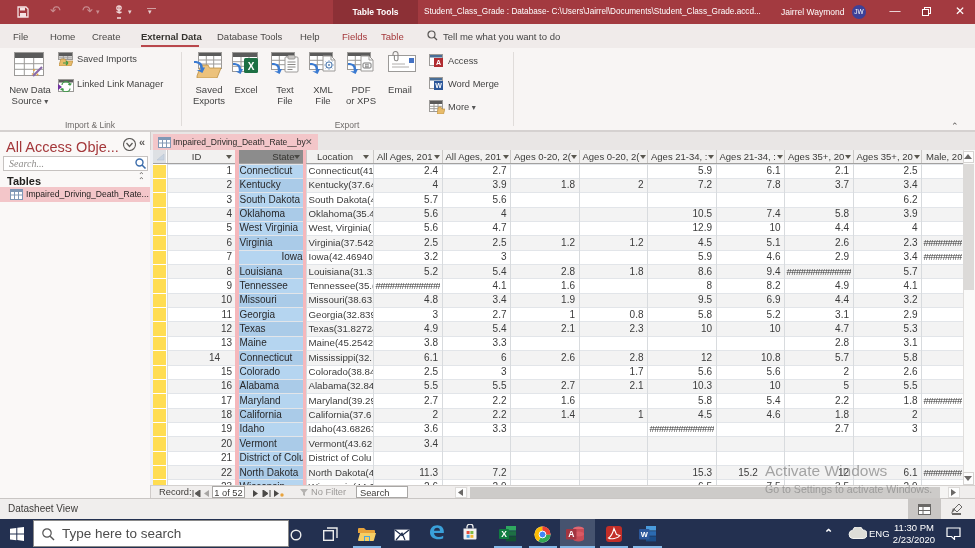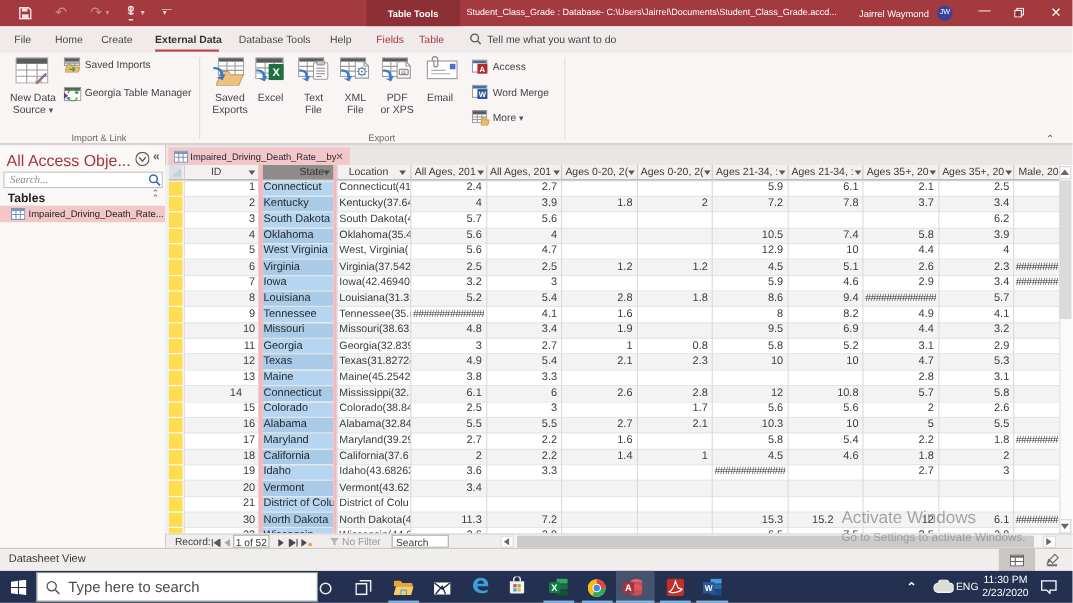--- a/index.html
+++ b/index.html
@@ -120,21 +120,21 @@
     <path d="M0 8 L2 2 H6 L7 4 H14 L12 9 H0 Z" fill="#e8bb6a" stroke="#b98d3e" stroke-width="0.7"></path>
     <path d="M4 6 h5 M9 6 l-2 -2 M9 6 l-2 2" stroke="#3f9948" stroke-width="1.2" fill="none"></path>
   </svg>
 <div class="smlabel" style="left:77px;top:54px">Saved Imports</div>
 <svg class="abs" style="left:58px;top:79px" width="16" height="13" viewBox="0 0 16 13">
     <rect x="0.5" y="0.5" width="15" height="12" fill="#fff" stroke="#9c9a98"></rect>
     <rect x="1" y="1" width="14" height="2.5" fill="#5b5b5b"></rect>
     <path d="M4 6 a4 3.4 0 0 1 8 0 M12 6 l1.3-1.6 M12 6 l-1.8-1 M12 9.5 a4 3.4 0 0 1 -8 0 M4 9.5 l-1.3 1.6 M4 9.5 l1.8 1" stroke="#3f9948" stroke-width="1.2" fill="none"></path>
     <path d="M0 5 L4 8 L0 11 Z" fill="#7030a0"></path>
   </svg>
-<div class="smlabel" style="left:77px;top:79px">Georgia Table Manager</div>
+<div class="smlabel" style="left:77px;top:79px">Linked Link Manager</div>
 <div class="grplabel" style="left:40px;width:100px">Import &amp; Link</div>
 <div class="rsep" style="left:181px"></div>
 <svg class="abs" style="left:198px;top:52px" width="24" height="17" viewBox="0 0 24 17">
     <rect x="0.5" y="0.5" width="23" height="16" fill="#fff" stroke="#9c9a98"></rect>
     <rect x="1" y="1" width="22" height="3" fill="#5b5b5b"></rect>
     <line x1="8.3" y1="4" x2="8.3" y2="16" stroke="#9c9a98" stroke-width="1"></line>
     <line x1="15.7" y1="4" x2="15.7" y2="16" stroke="#9c9a98" stroke-width="1"></line>
     <line x1="1" y1="8.0" x2="23" y2="8.0" stroke="#9c9a98" stroke-width="1"></line>
     <line x1="1" y1="12.0" x2="23" y2="12.0" stroke="#9c9a98" stroke-width="1"></line>
   </svg>
@@ -493,21 +493,21 @@
     <div class="abs" style="left:220px;top:85.80px;width:67px;height:14.36px;line-height:14.36px;font-size:10px;color:#3b3b3b;text-align:right;padding-right:2px;white-space:nowrap;overflow:hidden">2.5</div>
     <div class="abs" style="left:288.5px;top:85.80px;width:67px;height:14.36px;line-height:14.36px;font-size:10px;color:#3b3b3b;text-align:right;padding-right:2px;white-space:nowrap;overflow:hidden">2.5</div>
     <div class="abs" style="left:357px;top:85.80px;width:67px;height:14.36px;line-height:14.36px;font-size:10px;color:#3b3b3b;text-align:right;padding-right:2px;white-space:nowrap;overflow:hidden">1.2</div>
     <div class="abs" style="left:425.5px;top:85.80px;width:67px;height:14.36px;line-height:14.36px;font-size:10px;color:#3b3b3b;text-align:right;padding-right:2px;white-space:nowrap;overflow:hidden">1.2</div>
     <div class="abs" style="left:494px;top:85.80px;width:67px;height:14.36px;line-height:14.36px;font-size:10px;color:#3b3b3b;text-align:right;padding-right:2px;white-space:nowrap;overflow:hidden">4.5</div>
     <div class="abs" style="left:562.5px;top:85.80px;width:67px;height:14.36px;line-height:14.36px;font-size:10px;color:#3b3b3b;text-align:right;padding-right:2px;white-space:nowrap;overflow:hidden">5.1</div>
     <div class="abs" style="left:631px;top:85.80px;width:67px;height:14.36px;line-height:14.36px;font-size:10px;color:#3b3b3b;text-align:right;padding-right:2px;white-space:nowrap;overflow:hidden">2.6</div>
     <div class="abs" style="left:699.5px;top:85.80px;width:67px;height:14.36px;line-height:14.36px;font-size:10px;color:#3b3b3b;text-align:right;padding-right:2px;white-space:nowrap;overflow:hidden">2.3</div>
     <div class="abs" style="left:768px;top:85.80px;width:41px;height:14.36px;line-height:14.36px;font-size:10px;color:#3b3b3b;text-align:left;padding-left:2.5px;letter-spacing:-0.5px;font-size:9.5px;white-space:nowrap;overflow:hidden">##########</div>
     <div class="abs" style="left:13.5px;top:100.15px;width:67.5px;height:14.36px;line-height:14.36px;font-size:10px;color:#3b3b3b;text-align:right;padding-right:2px;white-space:nowrap;overflow:hidden">7</div>
-    <div class="abs" style="left:85.5px;top:100.15px;width:64px;height:14.36px;line-height:14.36px;font-size:10px;color:#28282a;text-align:left;padding-left:1px;white-space:nowrap;overflow:hidden">Iowa</div>
+    <div class="abs" style="left:85.5px;top:100.15px;width:64px;height:14.36px;line-height:14.36px;font-size:10px;color:#28282a;text-align:right;padding-left:1px;white-space:nowrap;overflow:hidden">Iowa</div>
     <div class="abs" style="left:153px;top:100.15px;width:66.5px;height:14.36px;line-height:14.36px;font-size:10px;color:#3b3b3b;text-align:left;padding-left:2.5px;font-size:9.7px;white-space:nowrap;overflow:hidden">Iowa(42.46940:</div>
     <div class="abs" style="left:220px;top:100.15px;width:67px;height:14.36px;line-height:14.36px;font-size:10px;color:#3b3b3b;text-align:right;padding-right:2px;white-space:nowrap;overflow:hidden">3.2</div>
     <div class="abs" style="left:288.5px;top:100.15px;width:67px;height:14.36px;line-height:14.36px;font-size:10px;color:#3b3b3b;text-align:right;padding-right:2px;white-space:nowrap;overflow:hidden">3</div>
     <div class="abs" style="left:494px;top:100.15px;width:67px;height:14.36px;line-height:14.36px;font-size:10px;color:#3b3b3b;text-align:right;padding-right:2px;white-space:nowrap;overflow:hidden">5.9</div>
     <div class="abs" style="left:562.5px;top:100.15px;width:67px;height:14.36px;line-height:14.36px;font-size:10px;color:#3b3b3b;text-align:right;padding-right:2px;white-space:nowrap;overflow:hidden">4.6</div>
     <div class="abs" style="left:631px;top:100.15px;width:67px;height:14.36px;line-height:14.36px;font-size:10px;color:#3b3b3b;text-align:right;padding-right:2px;white-space:nowrap;overflow:hidden">2.9</div>
     <div class="abs" style="left:699.5px;top:100.15px;width:67px;height:14.36px;line-height:14.36px;font-size:10px;color:#3b3b3b;text-align:right;padding-right:2px;white-space:nowrap;overflow:hidden">3.4</div>
     <div class="abs" style="left:768px;top:100.15px;width:41px;height:14.36px;line-height:14.36px;font-size:10px;color:#3b3b3b;text-align:left;padding-left:2.5px;letter-spacing:-0.5px;font-size:9.5px;white-space:nowrap;overflow:hidden">##########</div>
     <div class="abs" style="left:13.5px;top:114.51px;width:67.5px;height:14.36px;line-height:14.36px;font-size:10px;color:#3b3b3b;text-align:right;padding-right:2px;white-space:nowrap;overflow:hidden">8</div>
     <div class="abs" style="left:85.5px;top:114.51px;width:64px;height:14.36px;line-height:14.36px;font-size:10px;color:#28282a;text-align:left;padding-left:1px;white-space:nowrap;overflow:hidden">Louisiana</div>
@@ -631,21 +631,21 @@
     <div class="abs" style="left:494px;top:272.46px;width:67px;height:14.36px;line-height:14.36px;font-size:10px;color:#3b3b3b;text-align:left;padding-left:2.5px;letter-spacing:-0.5px;font-size:9.5px;white-space:nowrap;overflow:hidden">##############</div>
     <div class="abs" style="left:631px;top:272.46px;width:67px;height:14.36px;line-height:14.36px;font-size:10px;color:#3b3b3b;text-align:right;padding-right:2px;white-space:nowrap;overflow:hidden">2.7</div>
     <div class="abs" style="left:699.5px;top:272.46px;width:67px;height:14.36px;line-height:14.36px;font-size:10px;color:#3b3b3b;text-align:right;padding-right:2px;white-space:nowrap;overflow:hidden">3</div>
     <div class="abs" style="left:13.5px;top:286.82px;width:67.5px;height:14.36px;line-height:14.36px;font-size:10px;color:#3b3b3b;text-align:right;padding-right:2px;white-space:nowrap;overflow:hidden">20</div>
     <div class="abs" style="left:85.5px;top:286.82px;width:64px;height:14.36px;line-height:14.36px;font-size:10px;color:#28282a;text-align:left;padding-left:1px;white-space:nowrap;overflow:hidden">Vermont</div>
     <div class="abs" style="left:153px;top:286.82px;width:66.5px;height:14.36px;line-height:14.36px;font-size:10px;color:#3b3b3b;text-align:left;padding-left:2.5px;font-size:9.7px;white-space:nowrap;overflow:hidden">Vermont(43.62</div>
     <div class="abs" style="left:220px;top:286.82px;width:67px;height:14.36px;line-height:14.36px;font-size:10px;color:#3b3b3b;text-align:right;padding-right:2px;white-space:nowrap;overflow:hidden">3.4</div>
     <div class="abs" style="left:13.5px;top:301.18px;width:67.5px;height:14.36px;line-height:14.36px;font-size:10px;color:#3b3b3b;text-align:right;padding-right:2px;white-space:nowrap;overflow:hidden">21</div>
     <div class="abs" style="left:85.5px;top:301.18px;width:64px;height:14.36px;line-height:14.36px;font-size:10px;color:#28282a;text-align:left;padding-left:1px;white-space:nowrap;overflow:hidden">District of Colu</div>
     <div class="abs" style="left:153px;top:301.18px;width:66.5px;height:14.36px;line-height:14.36px;font-size:10px;color:#3b3b3b;text-align:left;padding-left:2.5px;font-size:9.7px;white-space:nowrap;overflow:hidden">District of Colu</div>
-    <div class="abs" style="left:13.5px;top:315.54px;width:67.5px;height:14.36px;line-height:14.36px;font-size:10px;color:#3b3b3b;text-align:right;padding-right:2px;white-space:nowrap;overflow:hidden">30</div>
+    <div class="abs" style="left:13.5px;top:315.54px;width:67.5px;height:14.36px;line-height:14.36px;font-size:10px;color:#3b3b3b;text-align:right;padding-right:2px;white-space:nowrap;overflow:hidden">22</div>
     <div class="abs" style="left:85.5px;top:315.54px;width:64px;height:14.36px;line-height:14.36px;font-size:10px;color:#28282a;text-align:left;padding-left:1px;white-space:nowrap;overflow:hidden">North Dakota</div>
     <div class="abs" style="left:153px;top:315.54px;width:66.5px;height:14.36px;line-height:14.36px;font-size:10px;color:#3b3b3b;text-align:left;padding-left:2.5px;font-size:9.7px;white-space:nowrap;overflow:hidden">North Dakota(4</div>
     <div class="abs" style="left:220px;top:315.54px;width:67px;height:14.36px;line-height:14.36px;font-size:10px;color:#3b3b3b;text-align:right;padding-right:2px;white-space:nowrap;overflow:hidden">11.3</div>
     <div class="abs" style="left:288.5px;top:315.54px;width:67px;height:14.36px;line-height:14.36px;font-size:10px;color:#3b3b3b;text-align:right;padding-right:2px;white-space:nowrap;overflow:hidden">7.2</div>
     <div class="abs" style="left:494px;top:315.54px;width:67px;height:14.36px;line-height:14.36px;font-size:10px;color:#3b3b3b;text-align:right;padding-right:2px;white-space:nowrap;overflow:hidden">15.3</div>
     <div class="abs" style="left:562.5px;top:315.54px;width:67px;height:14.36px;line-height:14.36px;font-size:10px;color:#3b3b3b;text-align:center;padding-right:2px;white-space:nowrap;overflow:hidden">15.2</div>
     <div class="abs" style="left:631px;top:315.54px;width:67px;height:14.36px;line-height:14.36px;font-size:10px;color:#3b3b3b;text-align:right;padding-right:2px;white-space:nowrap;overflow:hidden">12</div>
     <div class="abs" style="left:699.5px;top:315.54px;width:67px;height:14.36px;line-height:14.36px;font-size:10px;color:#3b3b3b;text-align:right;padding-right:2px;white-space:nowrap;overflow:hidden">6.1</div>
     <div class="abs" style="left:768px;top:315.54px;width:41px;height:14.36px;line-height:14.36px;font-size:10px;color:#3b3b3b;text-align:left;padding-left:2.5px;letter-spacing:-0.5px;font-size:9.5px;white-space:nowrap;overflow:hidden">##########</div>
     <div class="abs" style="left:13.5px;top:329.90px;width:67.5px;height:14.36px;line-height:14.36px;font-size:10px;color:#3b3b3b;text-align:right;padding-right:2px;white-space:nowrap;overflow:hidden">23</div>

